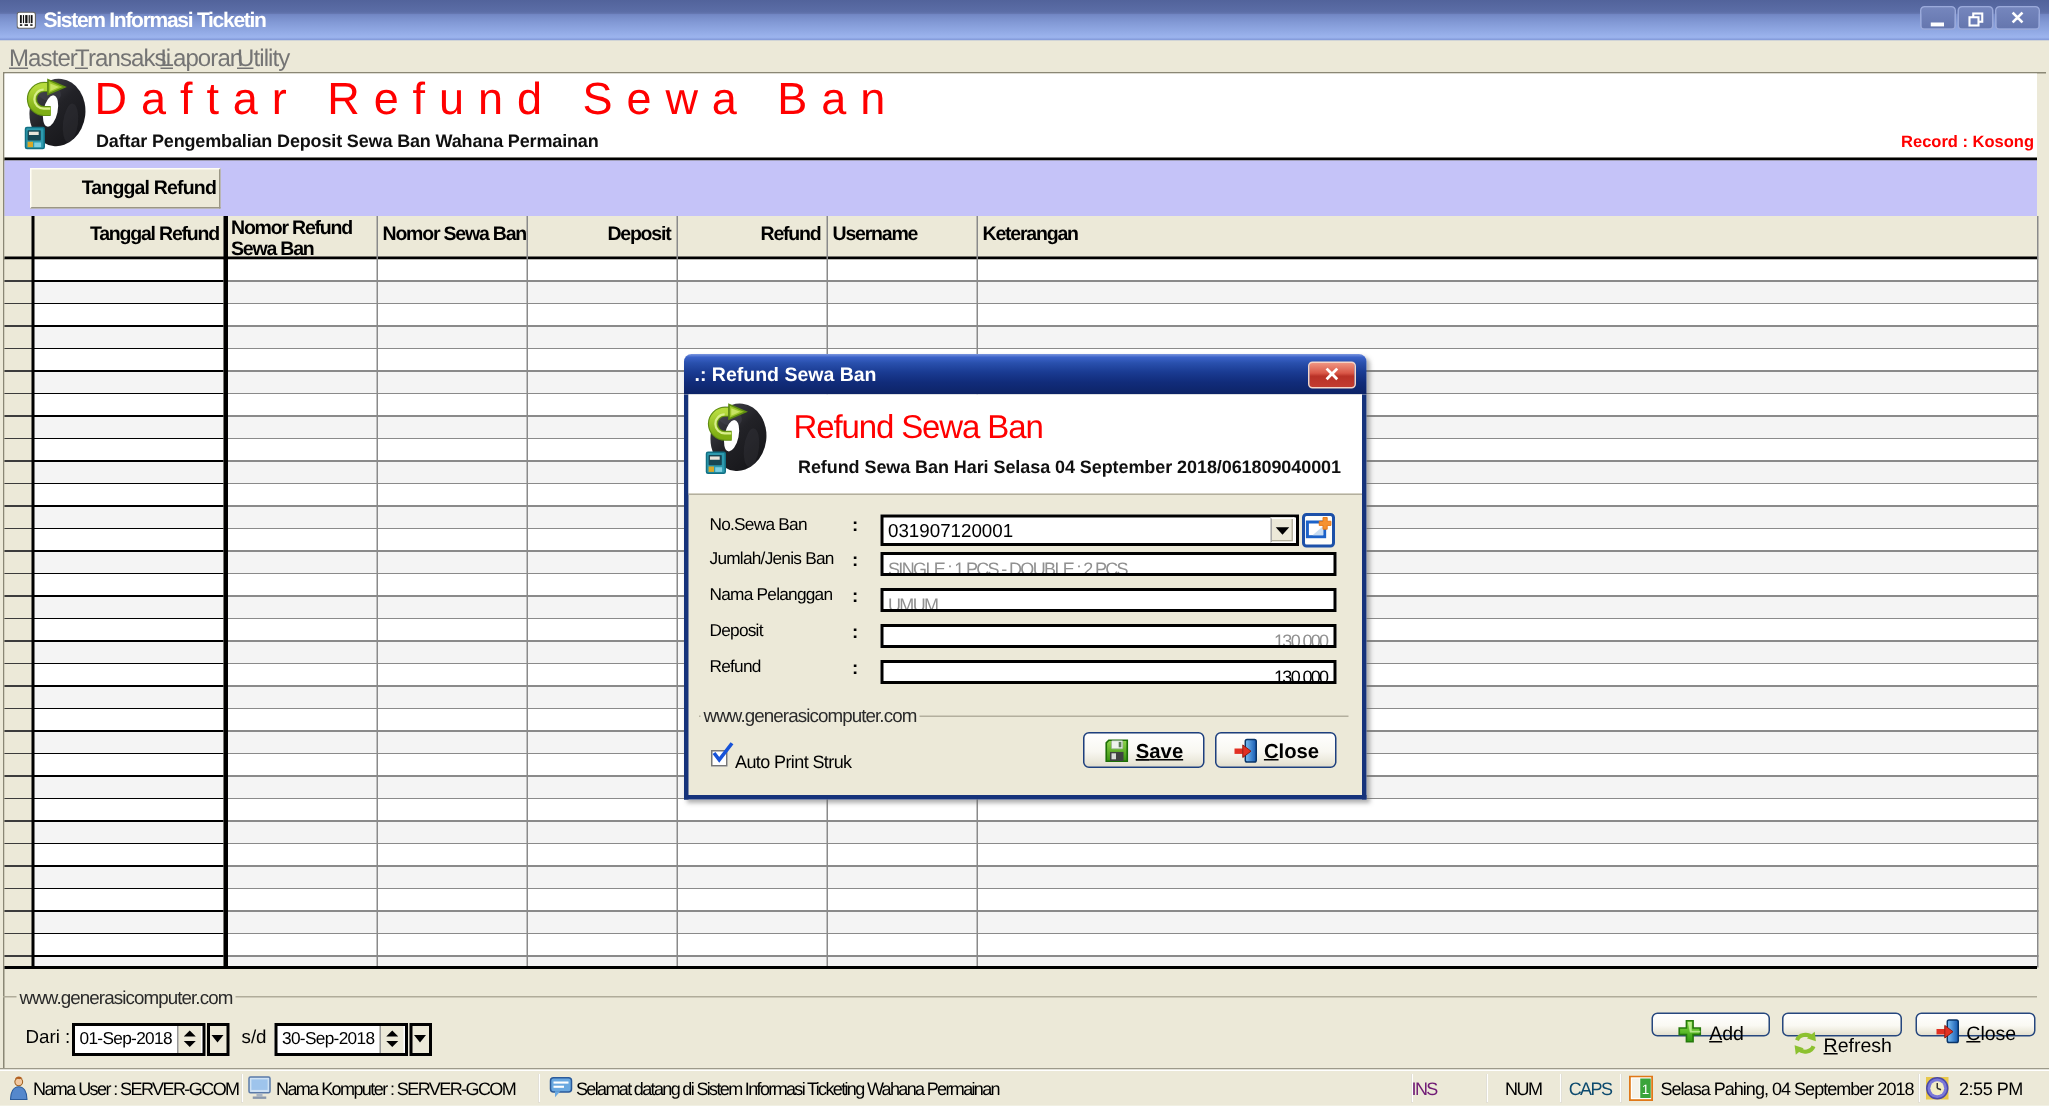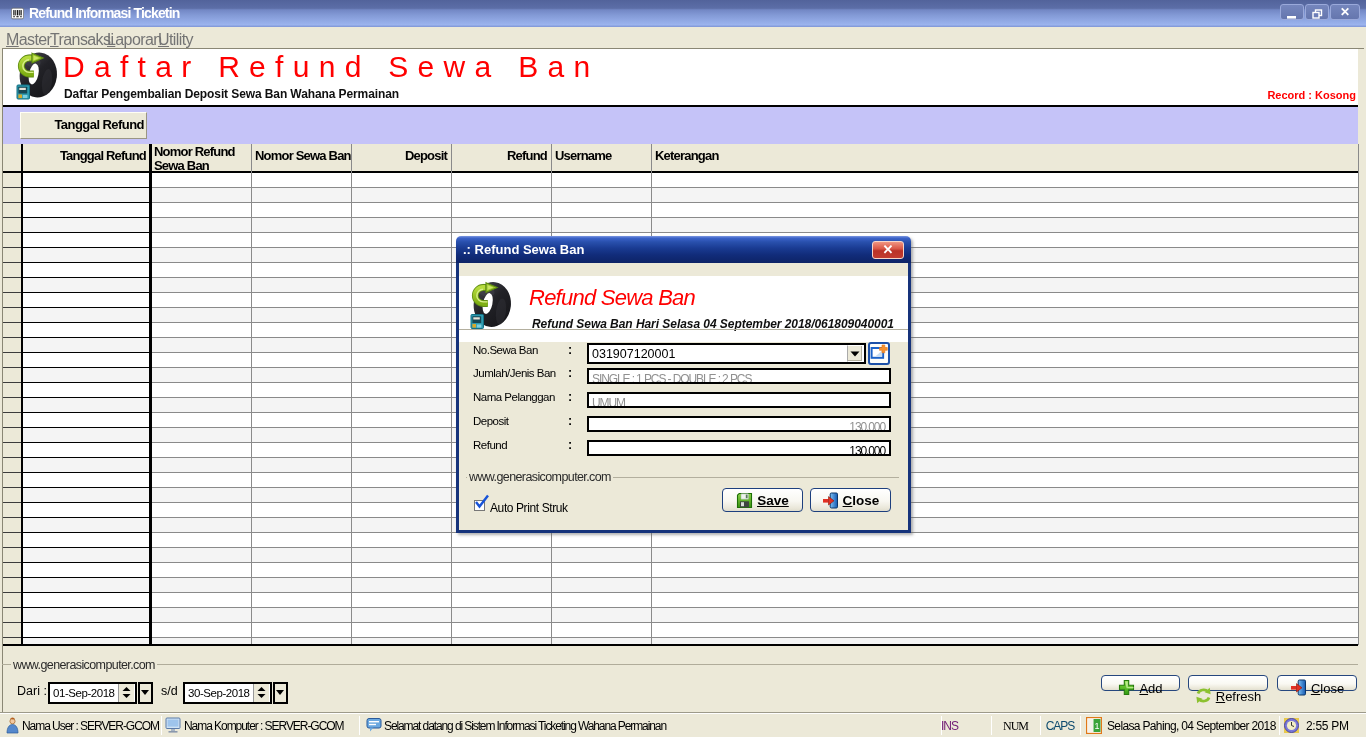--- a/index.html
+++ b/index.html
@@ -48,21 +48,21 @@
 .sep{position:absolute;top:716px;width:1px;height:19px;background:#9d9a88;border-right:1px solid #fff;}
 .st{position:absolute;top:719px;font-size:12px;color:#000;white-space:nowrap;letter-spacing:-1.05px;}
 .sticon{position:absolute;top:717px;}
 
 #dlg{left:456px;top:236px;width:455px;height:297px;border-radius:5px 5px 0 0;box-shadow:2px 2px 3px rgba(100,100,100,0.5);}
 #dlgtitle{left:0;top:0;width:455px;height:27px;border-radius:5px 5px 0 0;
 background:linear-gradient(180deg,#7c97e0 0%,#3b62c8 8%,#2950ad 22%,#1a3b92 45%,#112c7a 70%,#0d2366 100%);}
 #dlgtitletext{left:7px;top:6px;font-size:13px;font-weight:bold;color:#fff;}
 #xbtn{left:416px;top:5px;width:32px;height:18px;border-radius:3px;border:1px solid #f6d5c8;background:linear-gradient(180deg,#ef9581 0%,#d95747 42%,#b93227 55%,#c23c30 100%);color:#fff;font-size:13px;font-weight:bold;text-align:center;line-height:15px;}
 #dlgbody{left:0;top:27px;width:455px;height:270px;border:3px solid #16337b;border-top:none;background:#ece9d8;}
-#dlgwhite{left:0;top:13px;width:449px;height:66px;background:#fff;font-style:italic;}
+#dlgwhite{left:0;top:0;width:449px;height:66px;background:#fff;}
 #dlgh1{position:absolute;left:70px;top:9px;font-size:22px;color:#ff0000;letter-spacing:-0.75px;white-space:nowrap;}
 #dlgh2{position:absolute;left:73px;top:41px;font-size:12px;font-weight:bold;color:#101010;letter-spacing:-0.05px;white-space:nowrap;}
 #dlgsep{left:0;top:66px;width:449px;height:1px;background:#b3af9e;}
 .flbl{position:absolute;left:14px;font-size:11.5px;color:#000;letter-spacing:-0.5px;}
 .fcolon{position:absolute;left:109px;font-size:12.5px;font-weight:bold;color:#000;}
 .finput{position:absolute;left:128px;width:304px;height:16px;background:#fff;border:2px solid #000;font-size:12px;letter-spacing:-1.1px;padding:2px 0 0 3px;white-space:nowrap;overflow:hidden;}
 .gray{color:#909090;}
 .ralign{text-align:right;padding-right:4px;}
 #combo{position:absolute;left:128px;top:80px;width:279px;height:21px;background:#fff;border:2px solid #000;font-size:12.5px;padding:2px 0 0 3px;}
 #comboarr{position:absolute;right:1px;top:0;width:16px;height:17px;background:#ece9d8;border:1px solid #fff;border-left:1px solid #aaa;box-shadow:inset -1px -1px 0 #b5b19e;}
@@ -146,21 +146,21 @@
         <rect x="3" y="3" width="1.6" height="7"></rect>
         <rect x="5.6" y="3" width="1" height="7"></rect>
         <rect x="7.6" y="3" width="2" height="7"></rect>
         <rect x="10.6" y="3" width="1" height="7"></rect>
         <rect x="12.4" y="3" width="1.6" height="7"></rect>
         <rect x="3" y="11" width="2" height="1.4"></rect>
         <rect x="7" y="11" width="3" height="1.4"></rect>
         <rect x="12" y="11" width="2" height="1.4"></rect>
       </g>
     </svg>
-  <div class="abs" id="apptitle">Refund Informasi Ticketin</div>
+  <div class="abs" id="apptitle">Sistem Informasi Ticketin</div>
   <div class="abs winbtn" style="left:1280px;width:24px;"><svg width="10" height="9" viewBox="0 0 10 9">
         <rect x="0" y="6" width="9" height="2.6" fill="#fff"></rect>
       </svg></div>
   <div class="abs winbtn" style="left:1305px;width:24px;"><svg width="11" height="10" viewBox="0 0 11 10">
         <rect x="3.5" y="1" width="6" height="5.5" fill="none" stroke="#fff" stroke-width="1.4"></rect>
         <rect x="1" y="3.5" width="6" height="5.5" fill="#6d7eb8" stroke="#fff" stroke-width="1.4"></rect>
       </svg></div>
   <div class="abs winbtn" style="left:1330px;width:30px;font-size:12px;line-height:14px;font-weight:bold;">✕</div>
 
   <div class="abs" id="menubar"></div>
@@ -257,21 +257,21 @@
     </svg>
   <div class="st" style="left:184px;">Nama Komputer : SERVER-GCOM</div>
   <svg class="sticon" style="left:366px;" width="16" height="16" viewBox="0 0 16 16">
       <rect x="1" y="1.5" width="14" height="9.5" rx="2" fill="#6aa8e0" stroke="#2a5a9a" stroke-width="1"></rect>
       <rect x="3" y="4" width="10" height="1.4" fill="#fff"></rect>
       <rect x="3" y="6.8" width="7" height="1.4" fill="#fff"></rect>
       <polygon points="4,10.5 4,14.5 7.5,10.5" fill="#6aa8e0"></polygon>
     </svg>
   <div class="st" style="left:384px;letter-spacing:-1.1px;">Selamat datang di Sistem Informasi Ticketing Wahana Permainan</div>
   <div class="st" style="left:941px;width:50px;color:#701a75;">INS</div>
-  <div class="st" style="left:991px;width:49px;text-align:center;font-family:Liberation Serif, serif;">NUM</div>
+  <div class="st" style="left:991px;width:49px;text-align:center;">NUM</div>
   <div class="st" style="left:1040px;width:40px;text-align:center;color:#0c4a6e;">CAPS</div>
   <svg class="sticon" style="left:1086px;" width="16" height="17" viewBox="0 0 16 17">
       <rect x="0.6" y="0.6" width="14.8" height="15.8" fill="#fff" stroke="#e07818" stroke-width="1.2"></rect>
       <rect x="2" y="2" width="5" height="13" fill="#f4f2ea"></rect>
       <rect x="7.5" y="2" width="7" height="13" fill="#3aa43a"></rect>
       <text x="11" y="12" font-size="9" fill="#fff" text-anchor="middle" font-family="Liberation Sans">1</text>
     </svg>
   <div class="st" style="left:1107px;letter-spacing:-0.65px;">Selasa Pahing, 04 September 2018</div>
   <svg class="sticon" style="left:1283px;" width="17" height="17" viewBox="0 0 17 17">
       <rect x="1" y="1" width="15" height="15" fill="#e8c84a"></rect>

